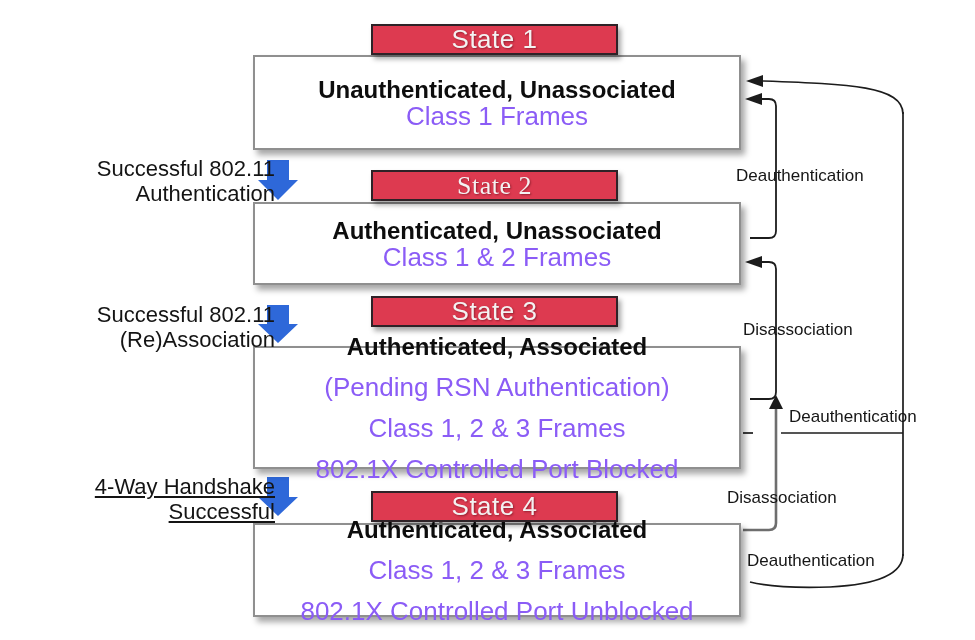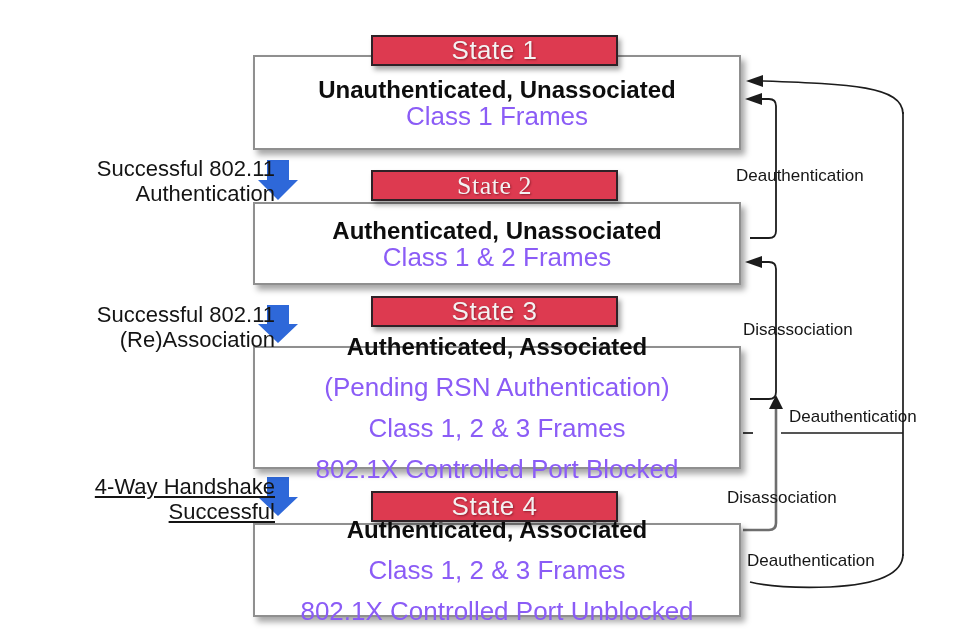--- a/index.html
+++ b/index.html
@@ -66,21 +66,21 @@
     <path class="sline-thin" d="M903,112 V556"></path>
     <path class="sline-thin" d="M763,81 C850,84 903,86 903,114"></path>
     <polygon class="ahead" points="746,81 763,75 763,87"></polygon>
     <path class="sline-thin" d="M750,582 C770,587 800,588 830,587 C870,585 903,577 903,554"></path>
 
     <polygon class="blue-arrow" points="267,160 289,160 289,180 298,180 278,200 258,180 267,180"></polygon>
     <polygon class="blue-arrow" points="267,305 289,305 289,324 298,324 278,343 258,324 267,324"></polygon>
     <polygon class="blue-arrow" points="267,477 289,477 289,497 298,497 278,516 258,497 267,497"></polygon>
   </svg>
 
-  <div class="state-header" style="top:35px;text-align:right;">
+  <div class="state-header" style="top:24px;text-align:right;">
     <span>State 1</span>
   </div>
   <div class="state-box gap-lg" style="top:55px;height:95px;">
     <div class="box-title">Unauthenticated, Unassociated</div>
     <div class="box-line">Class 1 Frames</div>
   </div>
 
   <div class="state-header" style="top:170px;font-family:Liberation Serif, serif;">
     <span>State 2</span>
   </div>

